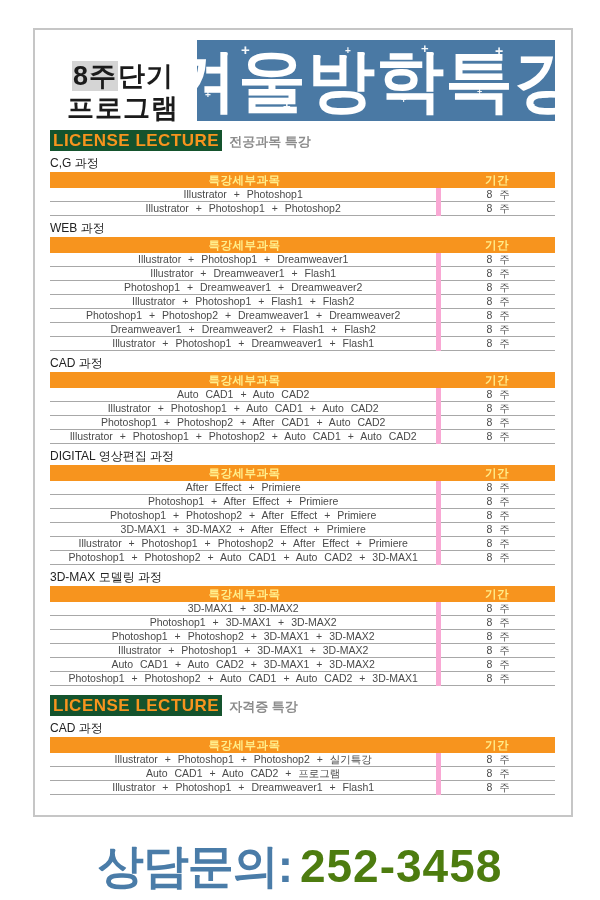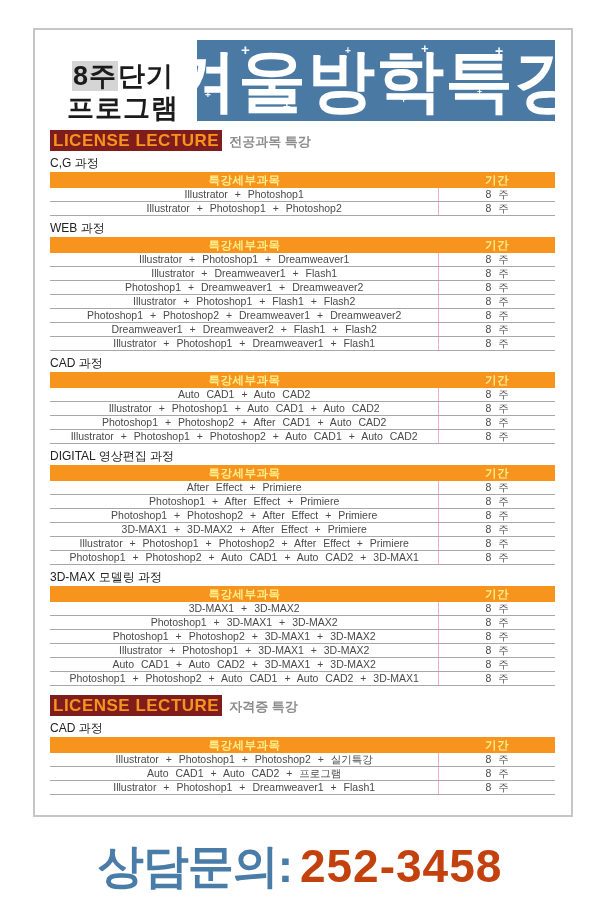--- a/index.html
+++ b/index.html
@@ -35,47 +35,47 @@
   .sp4{left:148px;top:6px;font-size:10px;}
   .sp5{left:204px;top:56px;font-size:9px;}
   .sp6{left:224px;top:2px;font-size:13px;}
   .sp7{left:280px;top:48px;font-size:9px;}
   .sp8{left:298px;top:4px;font-size:14px;}
   .sp9{left:332px;top:60px;font-size:10px;}
   .sp10{left:134px;top:68px;font-size:9px;}
   
   .lecture-heading{margin:10px 15px 0;height:20px;line-height:20px;white-space:nowrap;}
   .lh-main{
-    font-size:17px;font-weight:bold;color:#f7941e;background:#7f1d1d;
+    font-size:17px;font-weight:bold;color:#f7941e;background:#14532d;
     padding:1px 3px;letter-spacing:.5px;
   }
   .lh-sub{font-size:13px;color:#8c8c8c;font-weight:bold;margin-left:7px;}
   
   .course-label{margin:5px 15px 0;font-size:12px;color:#222;line-height:15px;}
   table.course-table{
     border-collapse:collapse;margin:1px 15px 0;width:505px;table-layout:fixed;
   }
   table.course-table th{
     background:#f7941e;color:#ffee8c;font-size:11.5px;font-weight:bold;
     height:16px;padding:0;text-align:center;letter-spacing:.5px;
   }
   th.col-subject{width:77%;}
   th.col-period{width:23%;}
   table.course-table td{
     font-size:10.5px;color:#4a4a4a;text-align:center;height:13px;padding:0;
     word-spacing:4px;border-bottom:1px solid #a8a8a8;line-height:13px;white-space:nowrap;
   }
-  td.cell-subject{border-right:1px solid #f9a8d4;}
+  td.cell-subject{border-right:5px solid #f9a8d4;}
   
   .footer{
     position:absolute;left:0;top:838px;width:600px;text-align:center;
     font-weight:bold;font-size:46px;letter-spacing:-1px;line-height:56px;white-space:nowrap;
   }
   .f-blue{color:#4a7ca8;}
-  .f-orange{color:#c2410c;margin-left:8px;letter-spacing:1px;}
+  .f-orange{color:#4d7c0f;margin-left:8px;letter-spacing:1px;}
 </style>
 </head>
 <body>
 
 <div class="doc-box">
 
   <div class="banner-row">
     <div class="program-badge">
       <div class="badge-line1"><span class="hl">8주</span><span>단기</span></div>
       <div class="badge-line2">프로그램</div>

